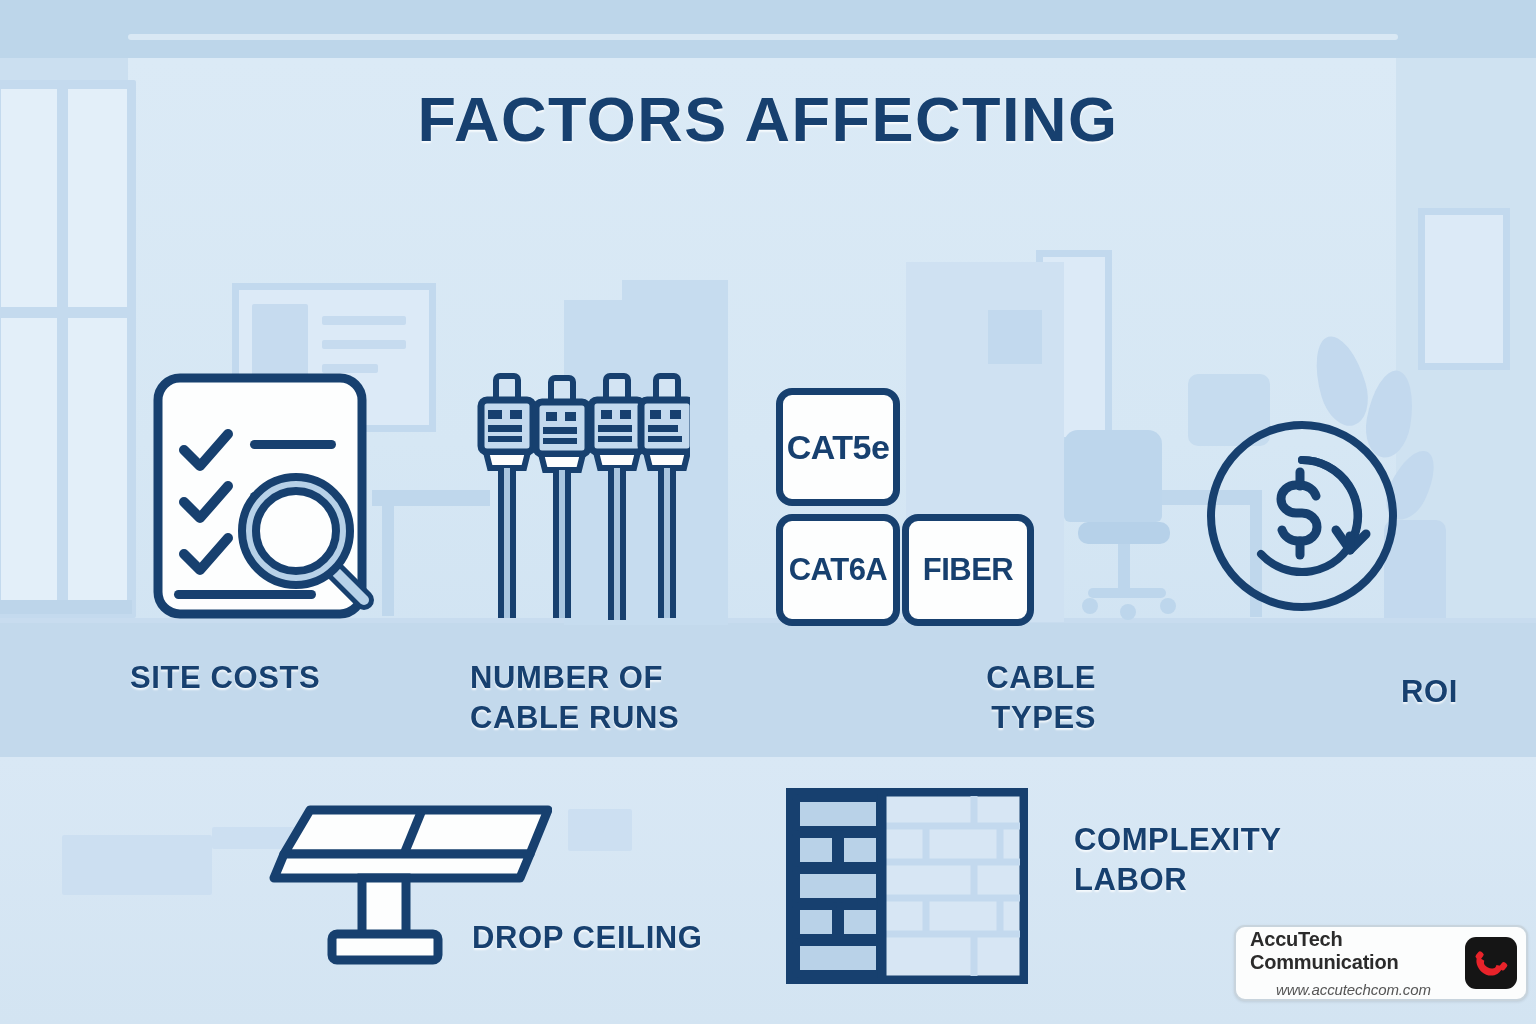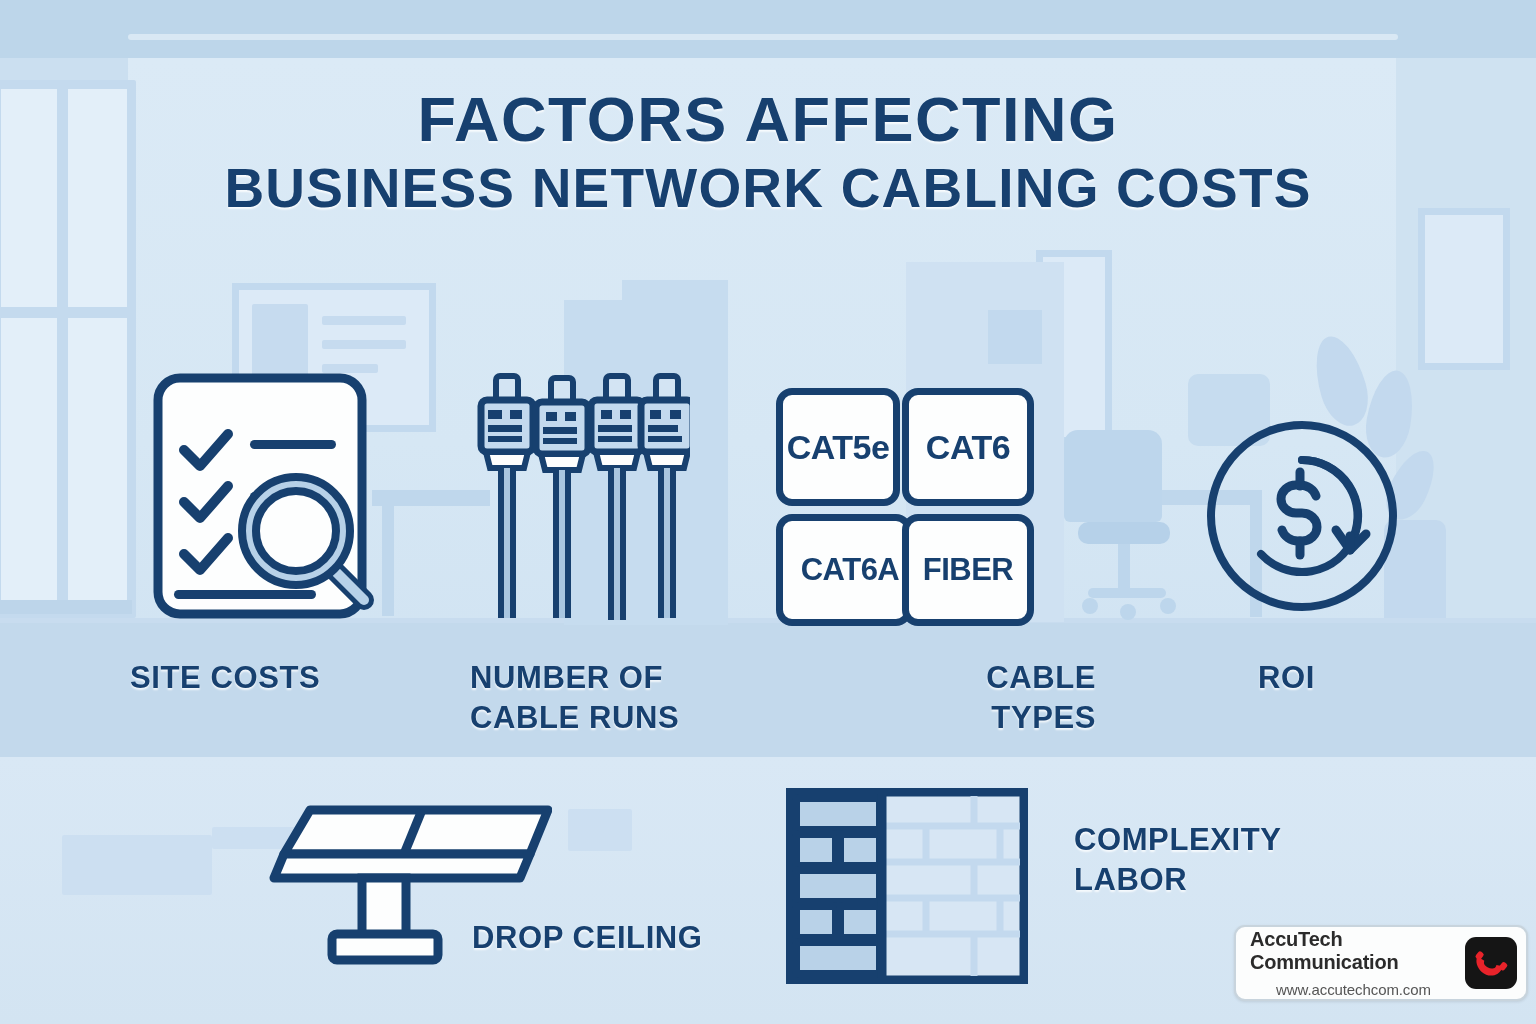--- a/index.html
+++ b/index.html
@@ -86,21 +86,21 @@
         display:flex;align-items:center;justify-content:center;
         color:#17406f;font-weight:bold;font-size:34px;letter-spacing:-.5px;}
   .tile.small{font-size:31px;}
 
   
   .logo{position:absolute;left:1234px;top:925px;width:290px;height:72px;background:#fcfdfd;
         border:2px solid #c8d4dd;border-radius:11px;display:flex;align-items:center;
         box-shadow:0 1px 3px rgba(0,0,0,.10);}
   .logo-text{flex:1;padding-left:14px;}
   .logo-name{font-size:20px;font-weight:bold;color:#2b2b2b;letter-spacing:-.2px;}
-  .logo-url{font-size:15px;color:#555;margin-top:7px;letter-spacing:-.1px;text-align:center;padding-right:8px;}
+  .logo-url{font-size:15px;color:#555;margin-top:7px;letter-spacing:-.1px;text-align:center;padding-right:8px;font-style:italic;}
   .logo-badge{width:52px;height:52px;margin-right:9px;background:#151515;border-radius:11px;
               display:flex;align-items:center;justify-content:center;}
 </style>
 </head>
 <body>
 
 <div class="stage">
 
   <div class="bg">
     <div class="wall"></div>
@@ -168,21 +168,20 @@
   </div>
 
   <div class="band">
     <div class="band-ghost" style="left:62px;top:78px;width:150px;height:60px;"></div>
     <div class="band-ghost" style="left:212px;top:70px;width:92px;height:22px;"></div>
     <div class="band-ghost" style="left:568px;top:52px;width:64px;height:42px;"></div>
   </div>
 
   <div class="title-wrap">
     <div class="title-1">FACTORS AFFECTING</div>
-    <div class="title-2">BUSINESS NETWORK CABLING COSTS</div>
   </div>
 
   <div class="icon-box" style="left:152px;top:372px;width:216px;height:248px;">
     <svg viewBox="0 0 216 248" width="216" height="248">
       <rect x="6" y="6" width="204" height="236" rx="22" ry="22" fill="#fdfefe" stroke="#17406f" stroke-width="9"></rect>
       <path d="M32 78 L48 94 L76 62" fill="none" stroke="#17406f" stroke-width="10" stroke-linecap="round" stroke-linejoin="round"></path>
       <path d="M32 130 L48 146 L76 114" fill="none" stroke="#17406f" stroke-width="10" stroke-linecap="round" stroke-linejoin="round"></path>
       <path d="M32 182 L48 198 L76 166" fill="none" stroke="#17406f" stroke-width="10" stroke-linecap="round" stroke-linejoin="round"></path>
       <rect x="98" y="68" width="86" height="9" rx="4.5" fill="#17406f"></rect>
       <rect x="98" y="120" width="86" height="9" rx="4.5" fill="#17406f"></rect>
@@ -256,43 +255,42 @@
         </g>
       </g>
     </svg>
   </div>
   <div class="lbl" style="left:458px;top:658px;width:300px;text-align:left;margin-left:12px;">
     <div>NUMBER OF</div>
     <div>CABLE RUNS</div>
   </div>
 
   <div class="tile" style="left:776px;top:388px;width:110px;height:104px;">CAT5e</div>
-  <div class="tile" style="left:902px;top:388px;width:118px;height:104px;">CAT6</div>
-  <div class="tile small" style="left:776px;top:514px;width:110px;height:98px;padding-left:12px;">CAT6A</div>
+  <div class="tile small" style="left:776px;top:514px;width:110px;height:98px;">CAT6A</div>
   <div class="tile small" style="left:902px;top:514px;width:118px;height:98px;">FIBER</div>
   <div class="lbl" style="left:836px;top:658px;width:260px;text-align:right;">
     <div>CABLE</div>
     <div>TYPES</div>
   </div>
 
   <div class="icon-box" style="left:1204px;top:418px;width:196px;height:196px;">
     <svg viewBox="0 0 196 196" width="196" height="196">
       <circle cx="98" cy="98" r="91" fill="none" stroke="#17406f" stroke-width="8"></circle>
       <path d="M98 42 A56 56 0 1 1 57 136" fill="none" stroke="#17406f" stroke-width="8" stroke-linecap="round"></path>
       <path d="M98 42 A56 56 0 0 1 146 126" fill="none" stroke="#17406f" stroke-width="8" stroke-linecap="round"></path>
       <path d="M132 112 L146 132 L162 116" fill="none" stroke="#17406f" stroke-width="9" stroke-linecap="round" stroke-linejoin="round"></path>
       <path d="M146 132 L146 118" fill="none" stroke="#17406f" stroke-width="9" stroke-linecap="round"></path>
       <g fill="none" stroke="#17406f" stroke-width="9" stroke-linecap="round">
         <path d="M112 78 a17 15 0 0 0 -16 -11 h-4 a15 14 0 0 0 0 28 h6 a15 14 0 0 1 0 28 h-4 a17 15 0 0 1 -16 -11"></path>
         <path d="M96 54 L96 68"></path>
         <path d="M96 123 L96 137"></path>
       </g>
     </svg>
   </div>
-  <div class="lbl" style="left:1258px;top:658px;width:200px;text-align:left;">ROI</div>
+  <div class="lbl" style="left:1258px;top:672px;width:200px;text-align:right;">ROI</div>
 
   <div class="icon-box" style="left:262px;top:796px;width:290px;height:172px;">
     <svg viewBox="0 0 290 172" width="290" height="172">
       <path d="M48 14 L286 14 L268 58 L22 58 Z" fill="#fdfefe" stroke="#17406f" stroke-width="9" stroke-linejoin="round"></path>
       <path d="M160 14 L142 58" fill="none" stroke="#17406f" stroke-width="9"></path>
       <path d="M22 58 L268 58 L258 82 L12 82 Z" fill="#fdfefe" stroke="#17406f" stroke-width="9" stroke-linejoin="round"></path>
       <rect x="100" y="82" width="44" height="62" fill="#fdfefe" stroke="#17406f" stroke-width="9"></rect>
       <rect x="70" y="138" width="106" height="26" rx="5" fill="#fdfefe" stroke="#17406f" stroke-width="9"></rect>
     </svg>
   </div>

